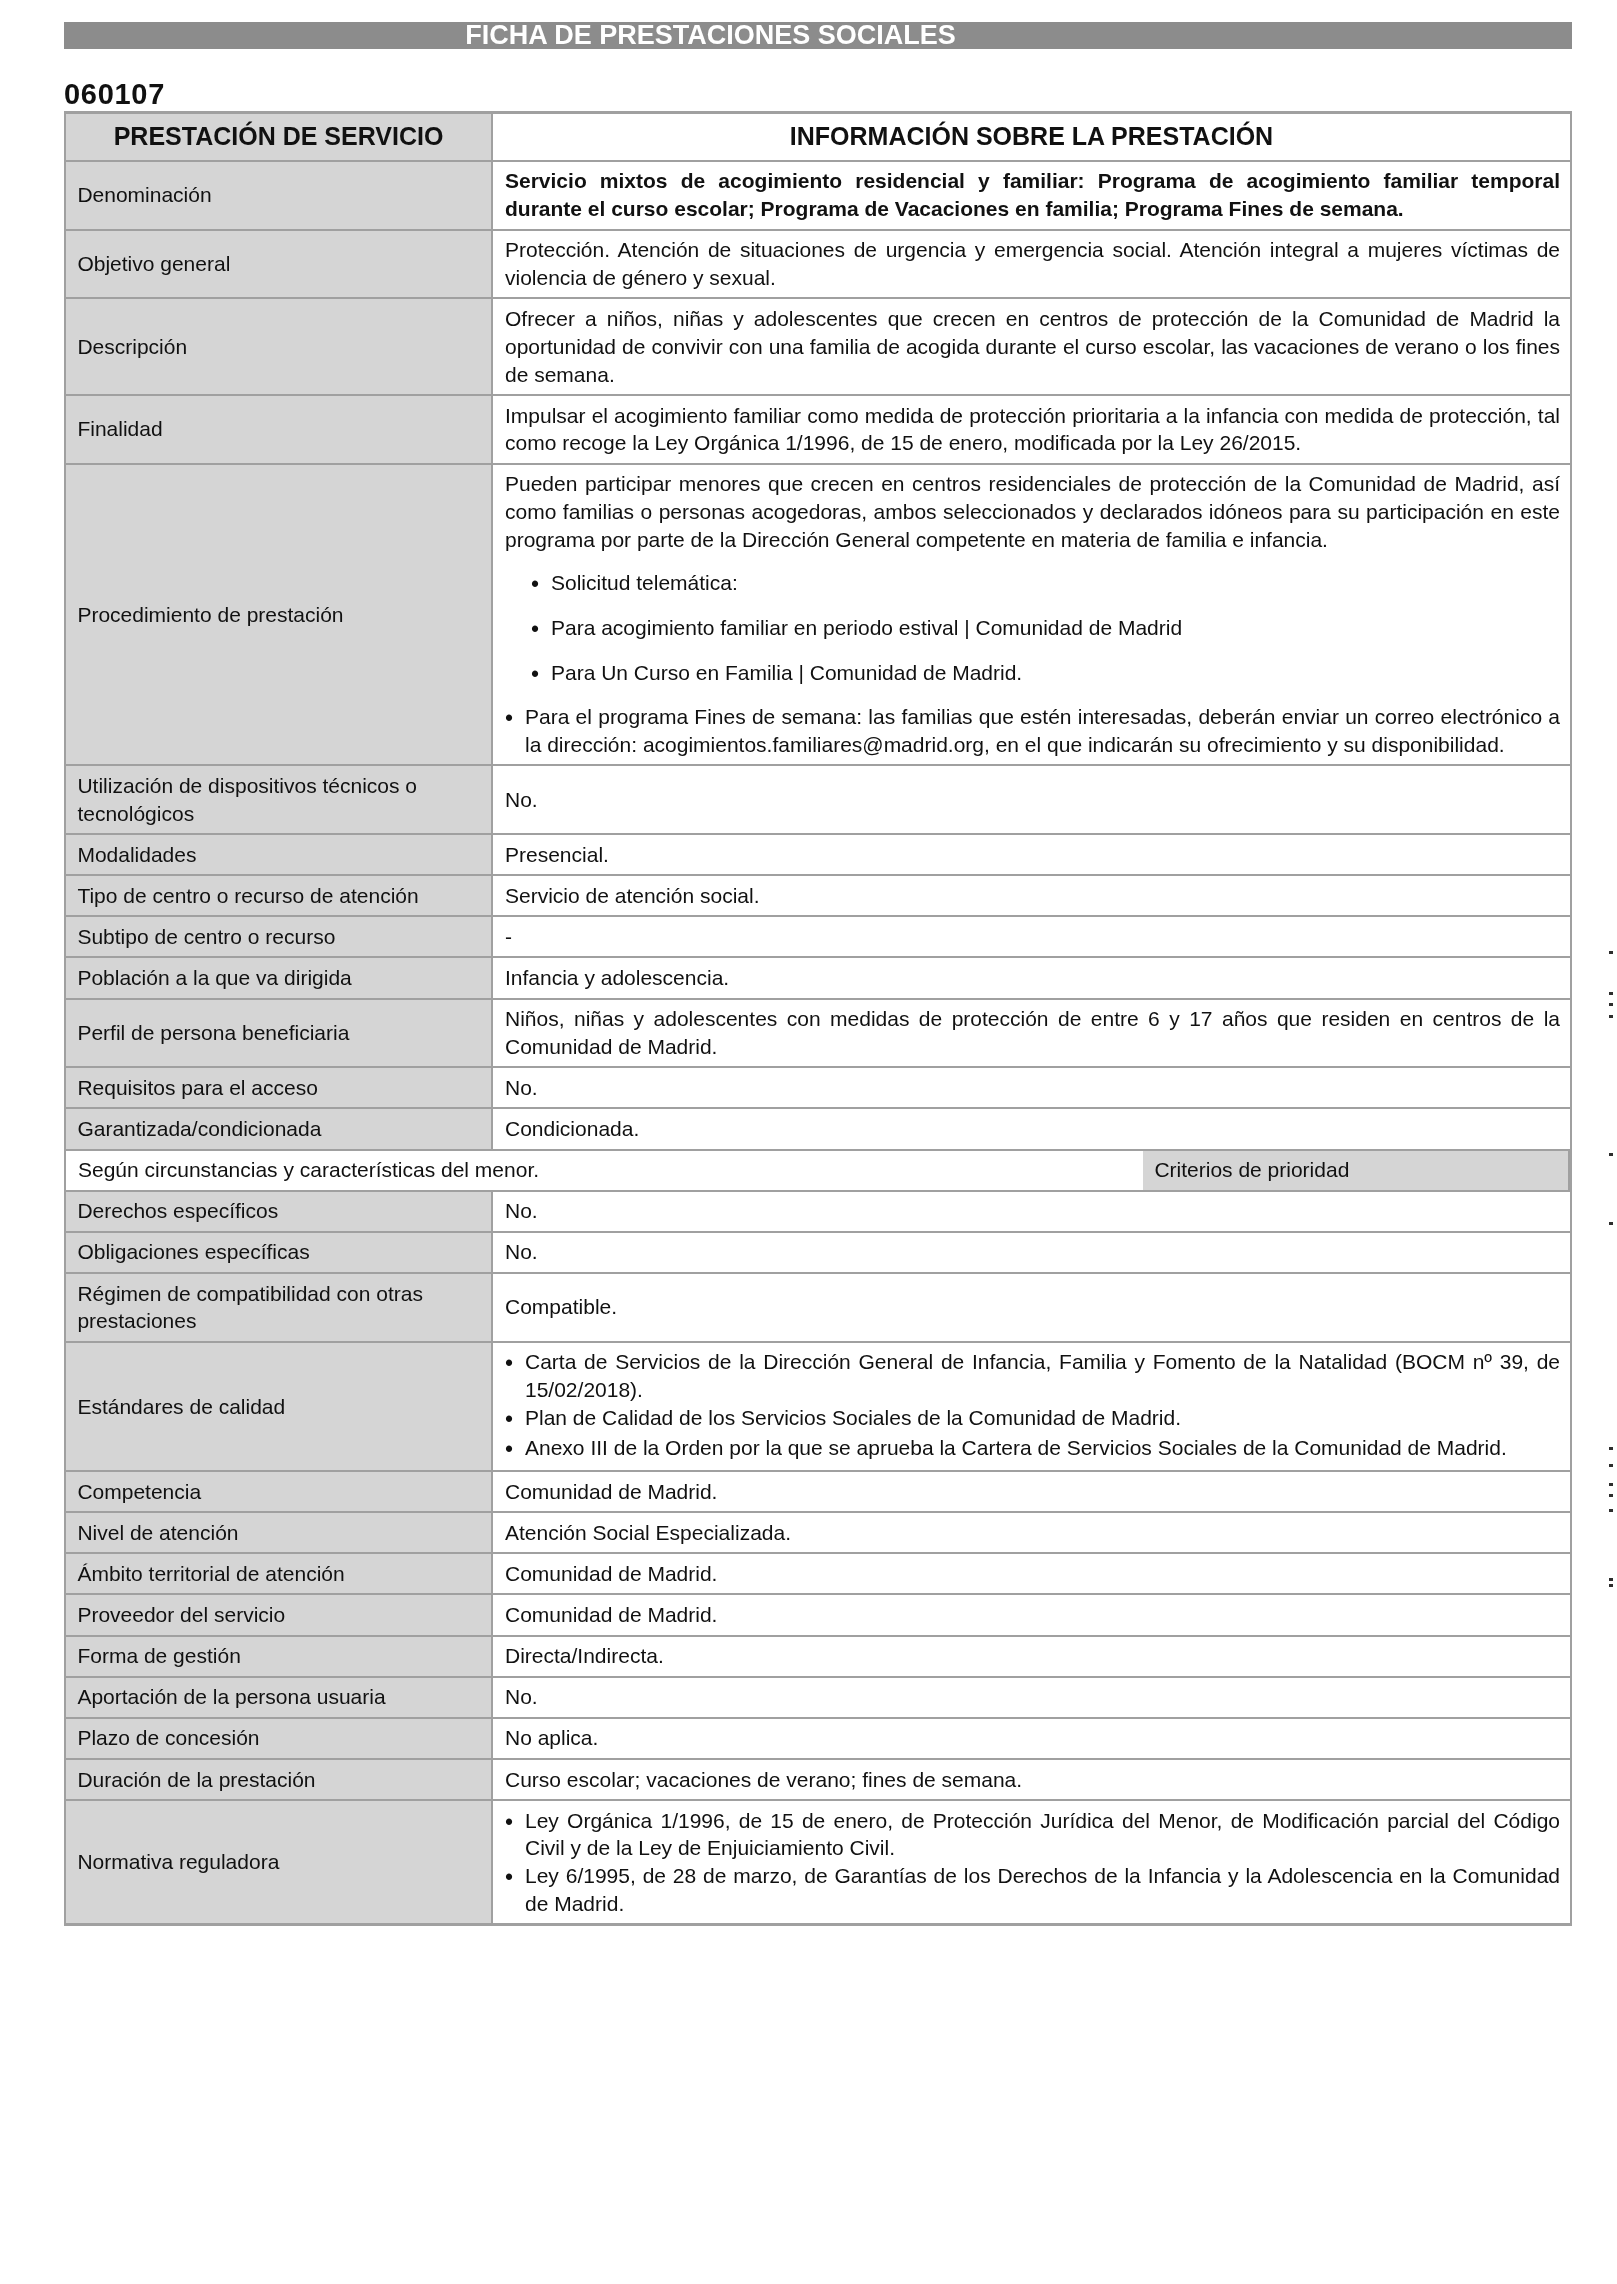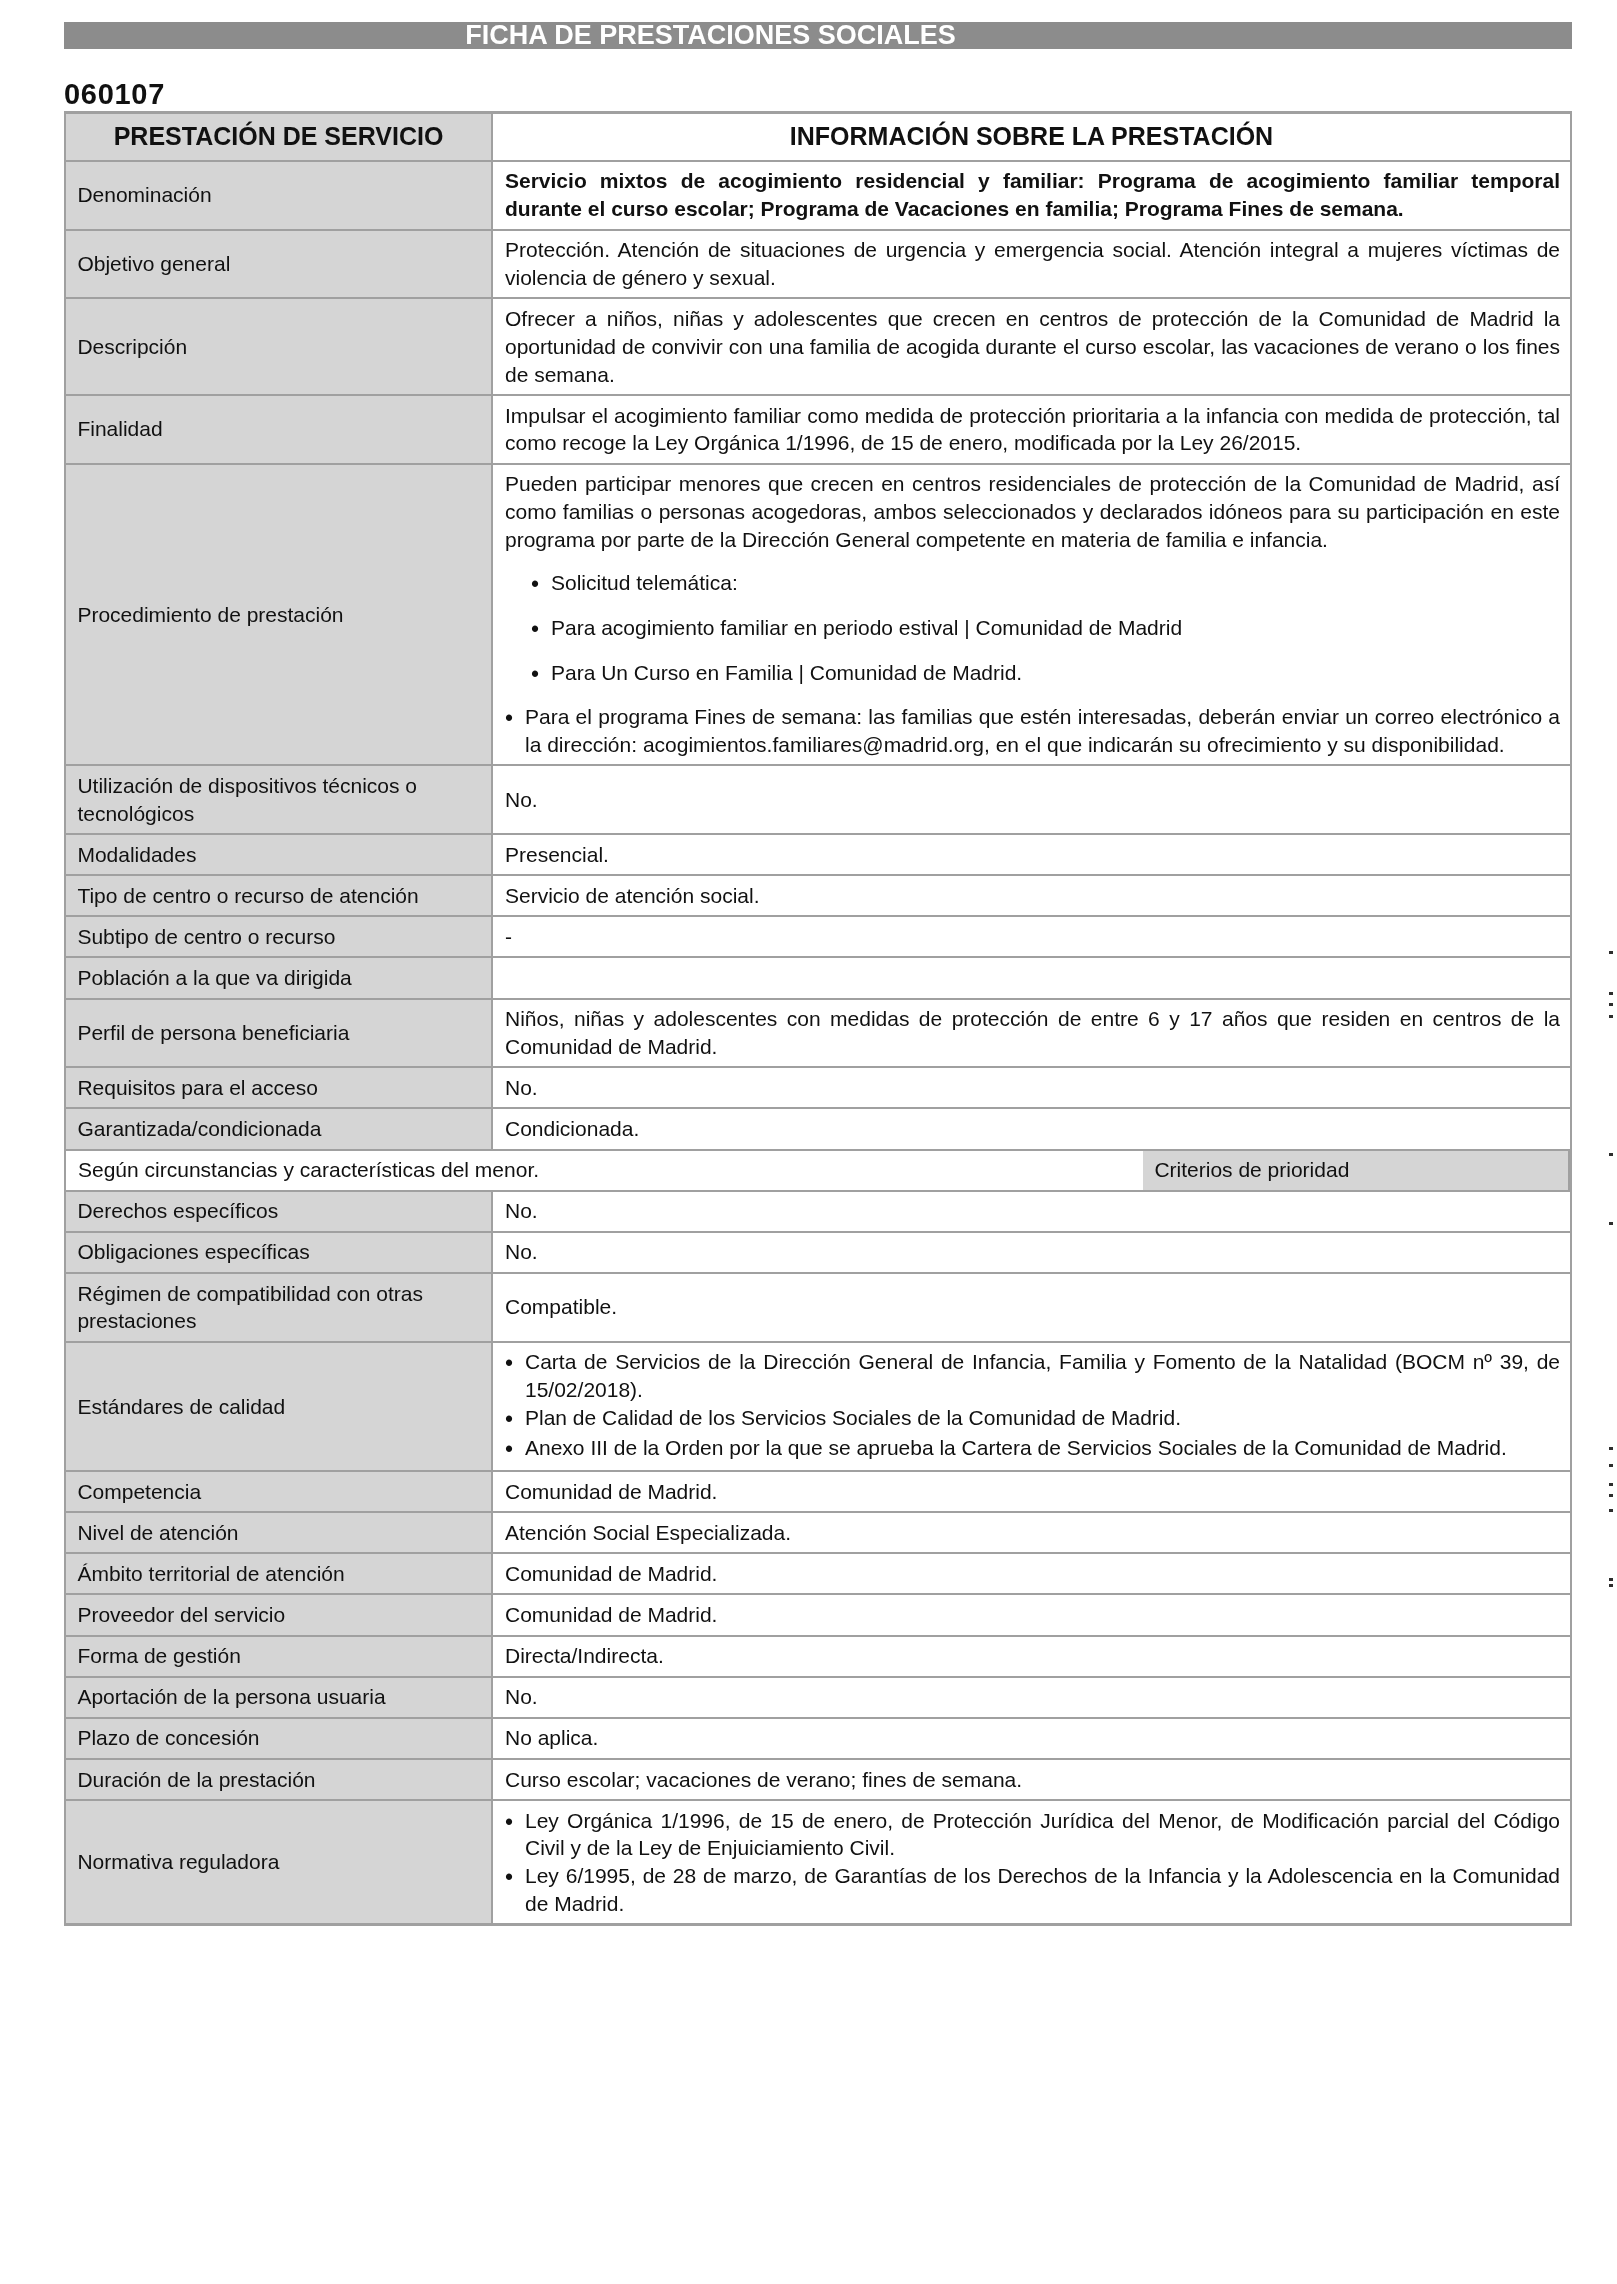--- a/index.html
+++ b/index.html
@@ -175,20 +175,23 @@
         </div>
       </div>
       <div class="row">
         <div class="cell label">Subtipo de centro o recurso</div>
         <div class="cell value">
           <p class="para">-</p>
         </div>
       </div>
       <div class="row">
         <div class="cell label">Población a la que va dirigida</div>
+        <div class="cell value">
+          <p class="para">Infancia y adolescencia.</p>
+        </div>
       </div>
       <div class="row">
         <div class="cell label">Perfil de persona beneficiaria</div>
         <div class="cell value">
           <p class="para">Niños, niñas y adolescentes con medidas de protección de entre 6 y 17 años que residen en centros de la Comunidad de Madrid.</p>
         </div>
       </div>
       <div class="row">
         <div class="cell label">Requisitos para el acceso</div>
         <div class="cell value">

